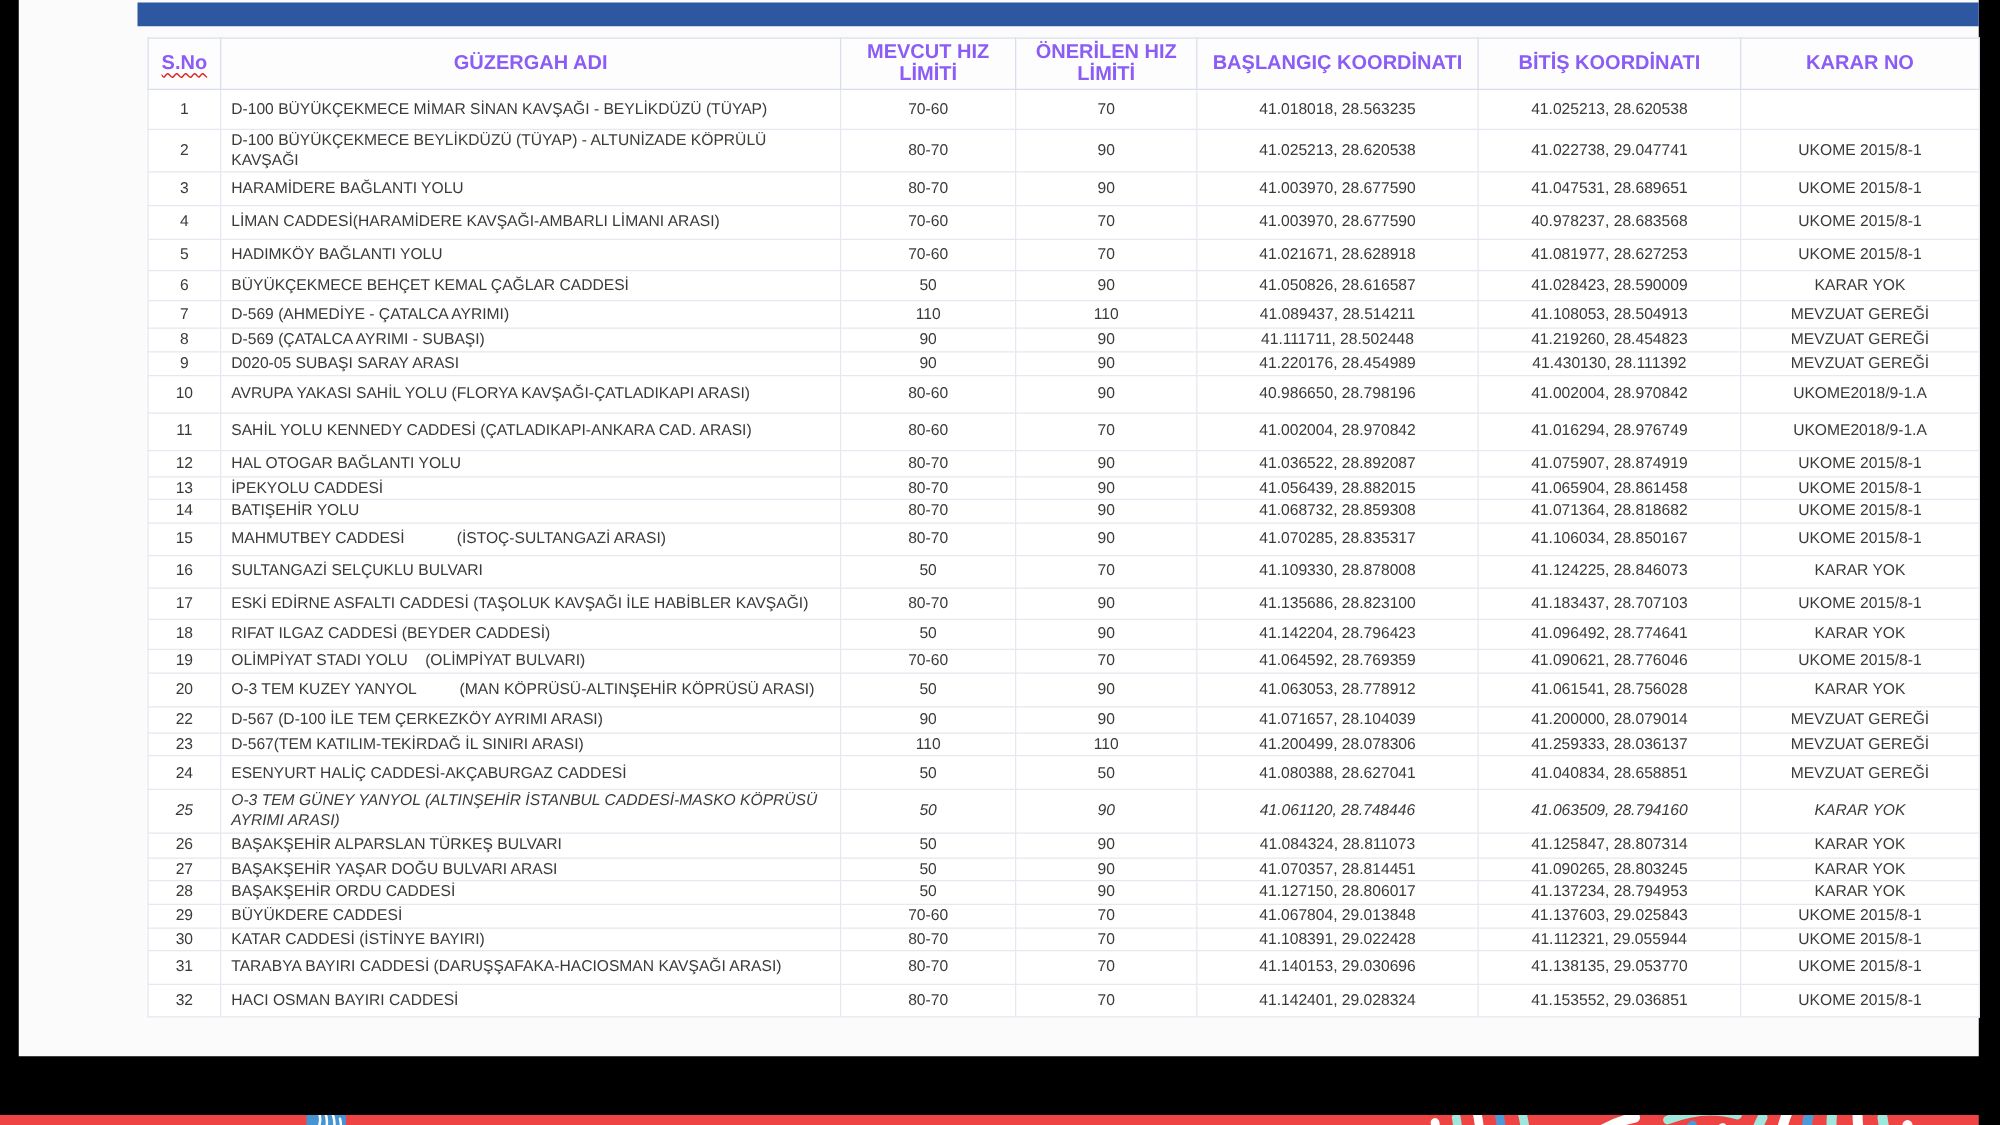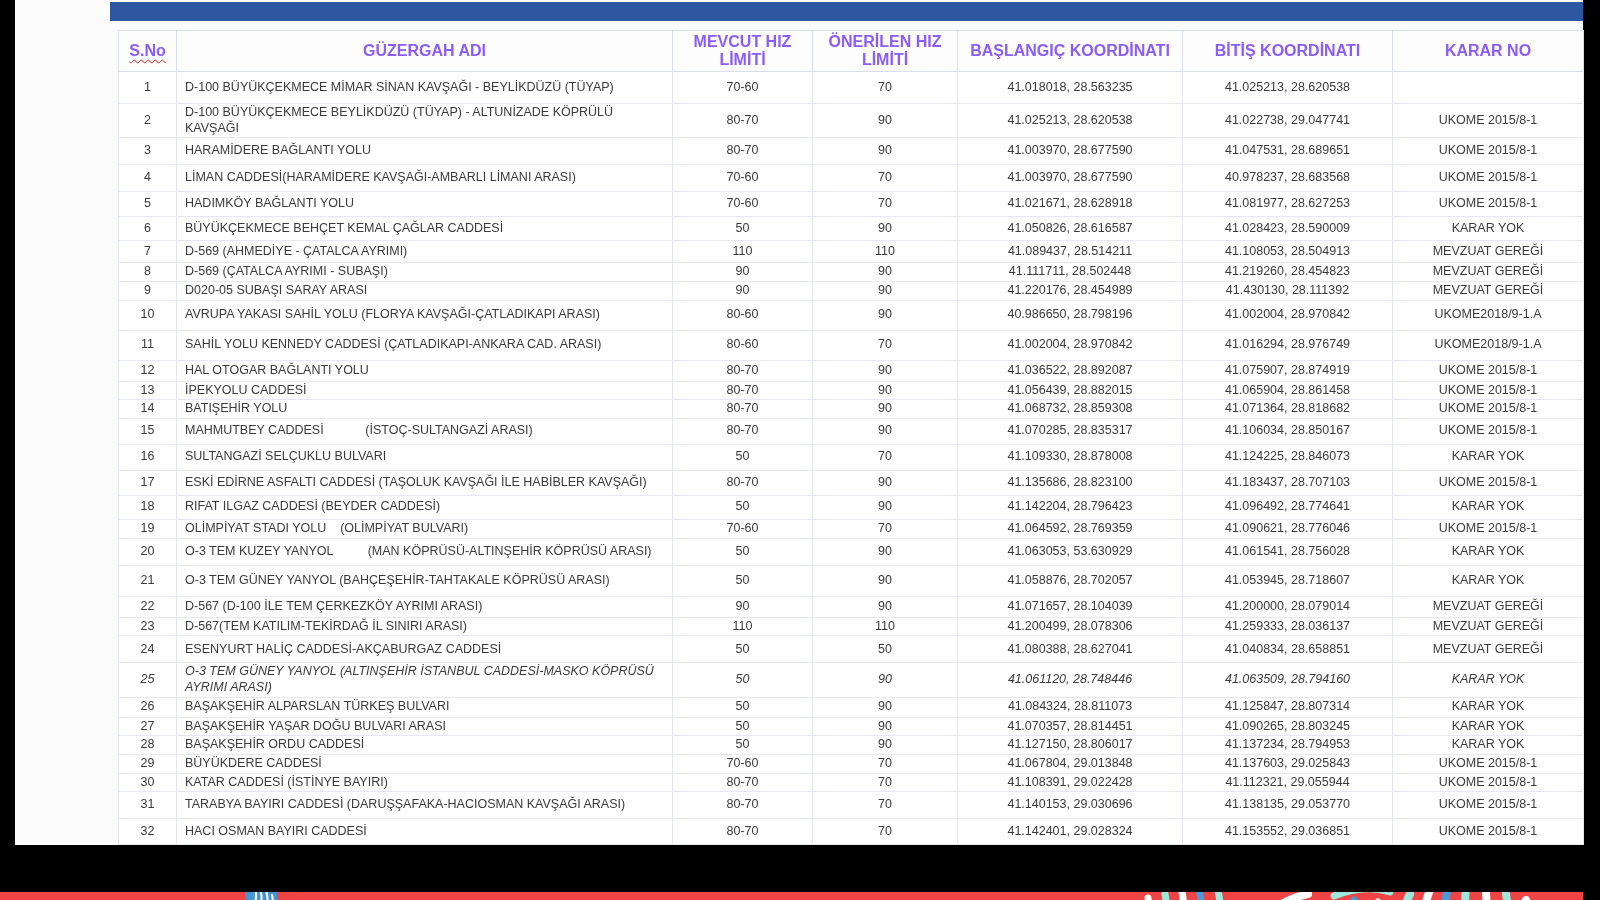--- a/index.html
+++ b/index.html
@@ -226,31 +226,22 @@
               <td>70</td>
               <td>41.064592, 28.769359</td>
               <td>41.090621, 28.776046</td>
               <td>UKOME 2015/8-1</td>
             </tr>
             <tr style="height: 27px;">
               <td>20</td>
               <td class="route">O-3 TEM KUZEY YANYOL          (MAN KÖPRÜSÜ-ALTINŞEHİR KÖPRÜSÜ ARASI)</td>
               <td>50</td>
               <td>90</td>
-              <td>41.063053, 53.630929</td>
+              <td>41.063053, 28.778912</td>
               <td>41.061541, 28.756028</td>
-              <td>KARAR YOK</td>
-            </tr>
-            <tr style="height: 31px;">
-              <td>21</td>
-              <td class="route">O-3 TEM GÜNEY YANYOL (BAHÇEŞEHİR-TAHTAKALE KÖPRÜSÜ ARASI)</td>
-              <td>50</td>
-              <td>90</td>
-              <td>41.058876, 28.702057</td>
-              <td>41.053945, 28.718607</td>
               <td>KARAR YOK</td>
             </tr>
             <tr style="height: 21px;">
               <td>22</td>
               <td class="route">D-567 (D-100 İLE TEM ÇERKEZKÖY AYRIMI ARASI)</td>
               <td>90</td>
               <td>90</td>
               <td>41.071657, 28.104039</td>
               <td>41.200000, 28.079014</td>
               <td>MEVZUAT GEREĞİ</td>

